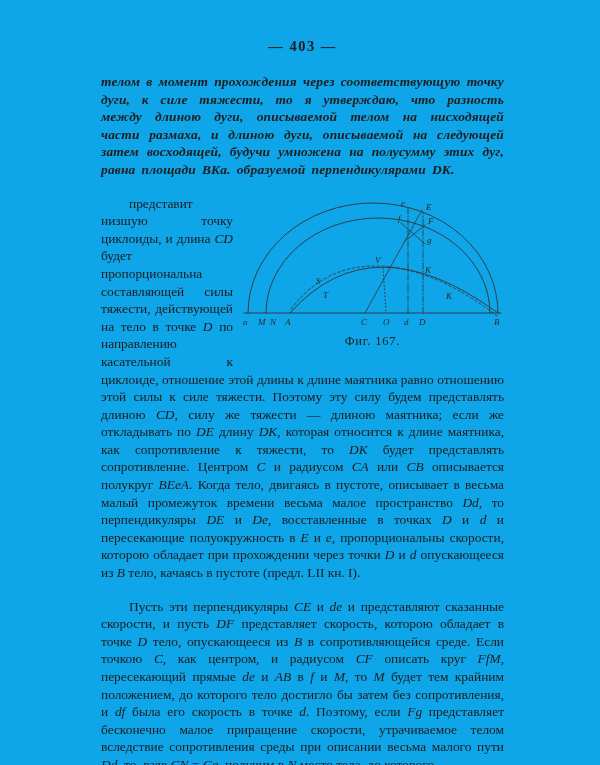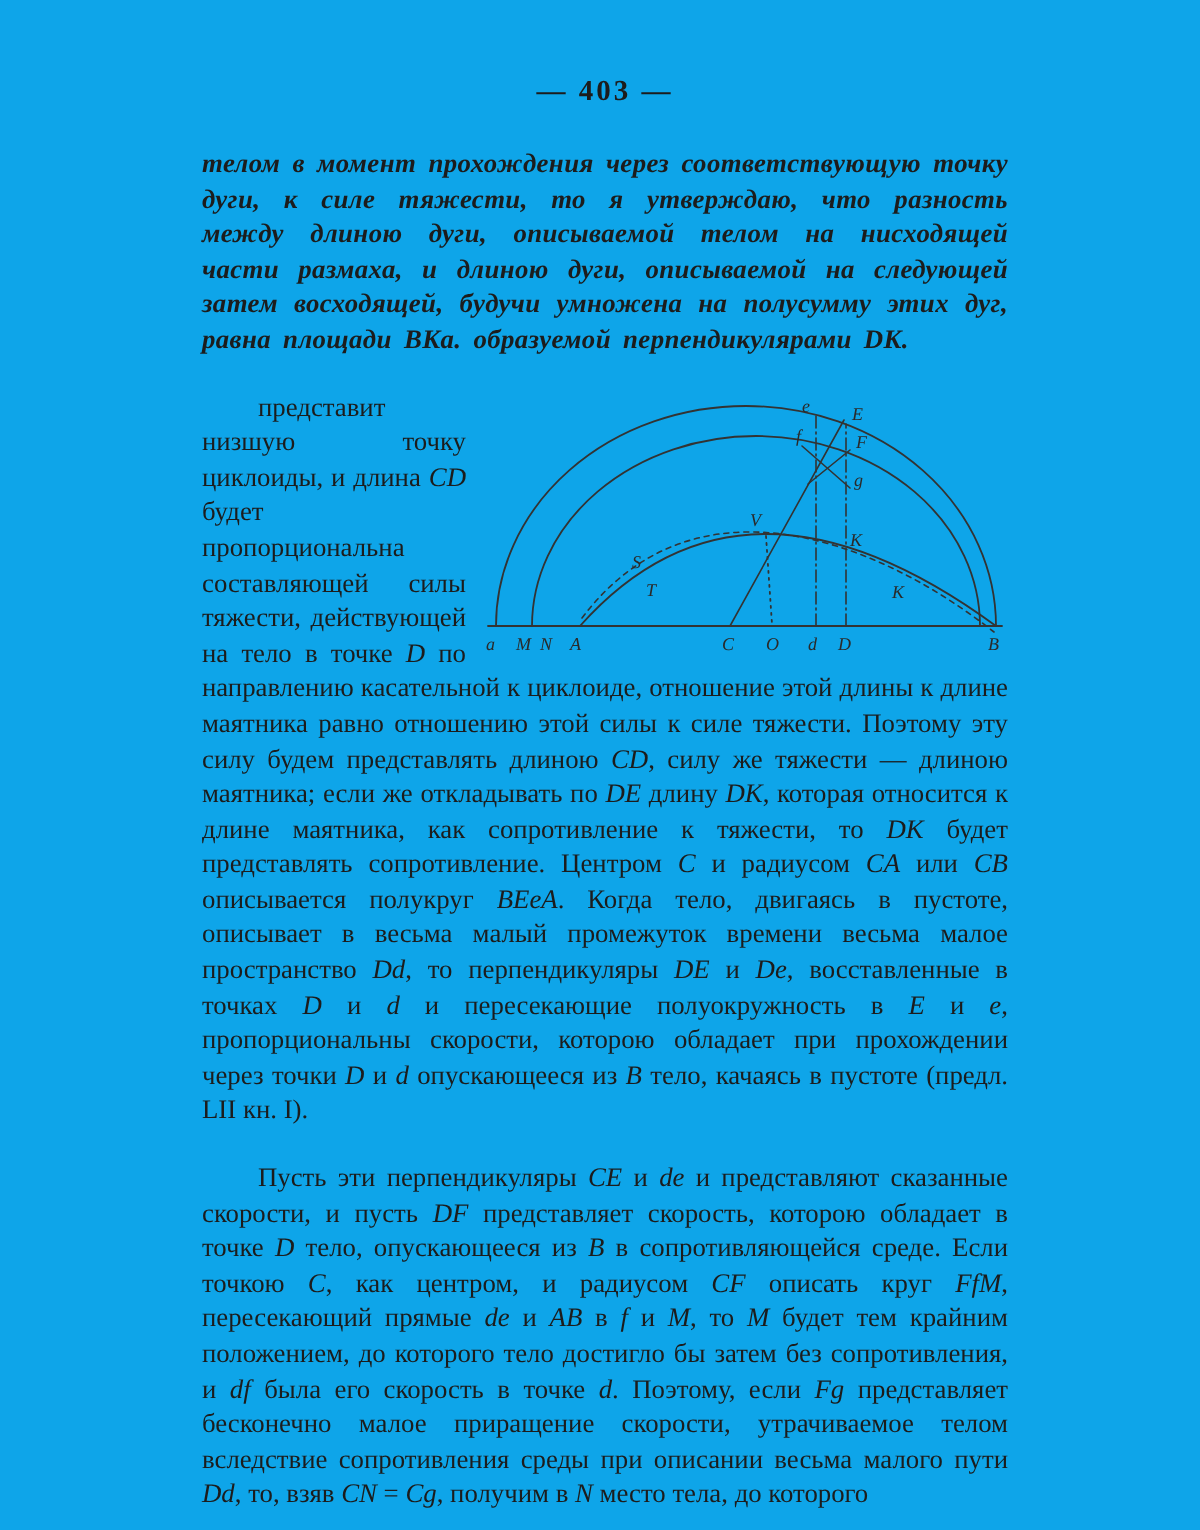--- a/index.html
+++ b/index.html
@@ -81,20 +81,21 @@
           <text class="fig-label" x="2" y="127" stroke="none">a</text>
           <text class="fig-label" x="17" y="127" stroke="none">M</text>
           <text class="fig-label" x="29" y="127" stroke="none">N</text>
           <text class="fig-label" x="44" y="127" stroke="none">A</text>
           <text class="fig-label" x="120" y="127" stroke="none">C</text>
           <text class="fig-label" x="142" y="127" stroke="none">O</text>
           <text class="fig-label" x="163" y="127" stroke="none">d</text>
           <text class="fig-label" x="178" y="127" stroke="none">D</text>
           <text class="fig-label" x="253" y="127" stroke="none">B</text>
         </svg>
+        <span class="figure-caption">Фиг. 167.</span>
       </span>
 
       <span>представит низшую точку циклоиды, и длина <i>CD</i> будет пропорциональна составляющей силы тяжести, действующей на тело в точке <i>D</i> по направлению касательной к циклоиде, отношение этой длины к длине маятника равно отношению этой силы к силе тяжести. Поэтому эту силу будем представлять длиною <i>CD</i>, силу же тяжести — длиною маятника; если же откладывать по <i>DE</i> длину <i>DK</i>, которая относится к длине маятника, как сопротивление к тяжести, то <i>DK</i> будет представлять сопротивление. Центром <i>C</i> и радиусом <i>CA</i> или <i>CB</i> описывается полукруг <i>BEeA</i>. Когда тело, двигаясь в пустоте, описывает в весьма малый промежуток времени весьма малое пространство <i>Dd</i>, то перпендикуляры <i>DE</i> и <i>De</i>, восставленные в точках <i>D</i> и <i>d</i> и пересекающие полуокружность в <i>E</i> и <i>e</i>, пропорциональны скорости, которою обладает при прохождении через точки <i>D</i> и <i>d</i> опускающееся из <i>B</i> тело, качаясь в пустоте (предл. LII кн. I).</span>
     </p>
 
     <p class="para-body indent">Пусть эти перпендикуляры <i>CE</i> и <i>de</i> и представляют сказанные скорости, и пусть <i>DF</i> представляет скорость, которою обладает в точке <i>D</i> тело, опускающееся из <i>B</i> в сопротивляющейся среде. Если точкою <i>C</i>, как центром, и радиусом <i>CF</i> описать круг <i>FfM</i>, пересекающий прямые <i>de</i> и <i>AB</i> в <i>f</i> и <i>M</i>, то <i>M</i> будет тем крайним положением, до которого тело достигло бы затем без сопротивления, и <i>df</i> была его скорость в точке <i>d</i>. Поэтому, если <i>Fg</i> представляет бесконечно малое приращение скорости, утрачиваемое телом вследствие сопротивления среды при описании весьма малого пути <i>Dd</i>, то, взяв <i>CN</i> = <i>Cg</i>, получим в <i>N</i> место тела, до которого</p>
 
   </div>
 </div>
 

